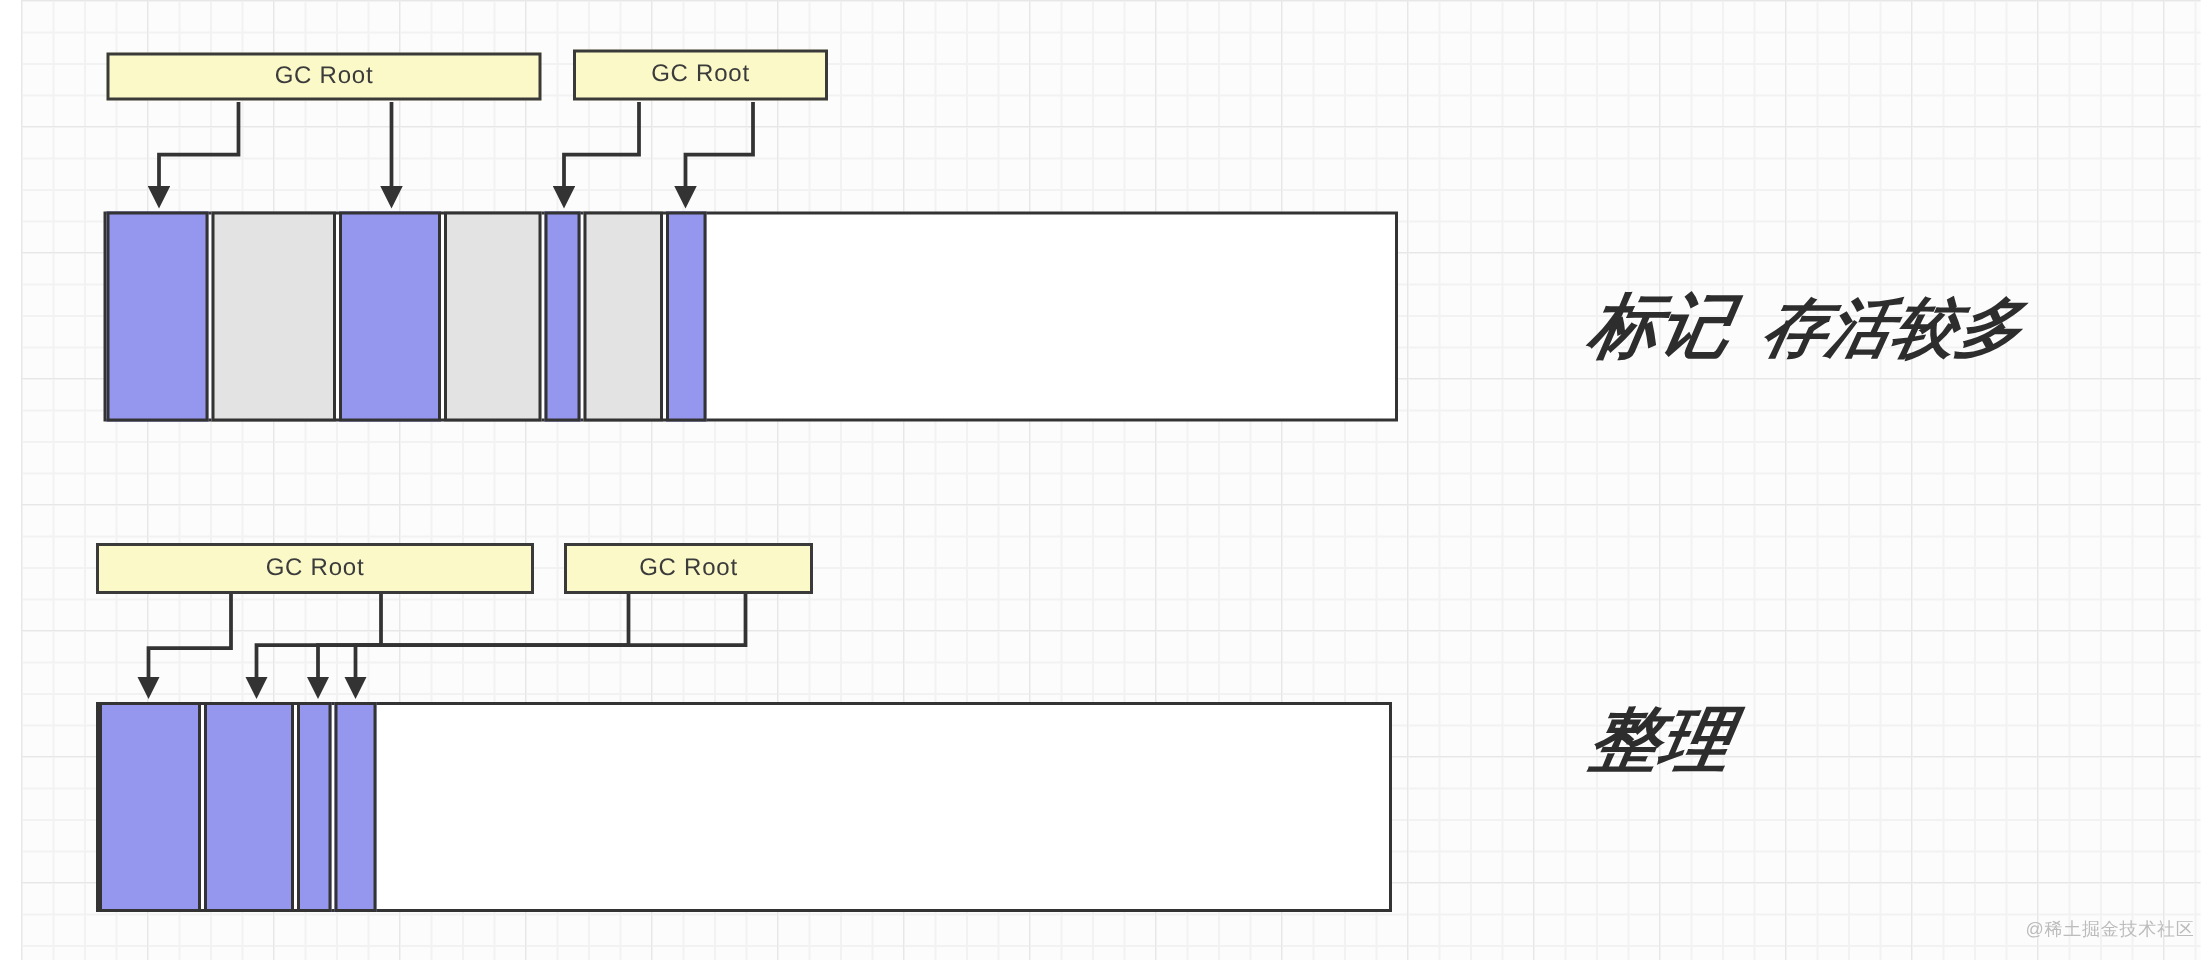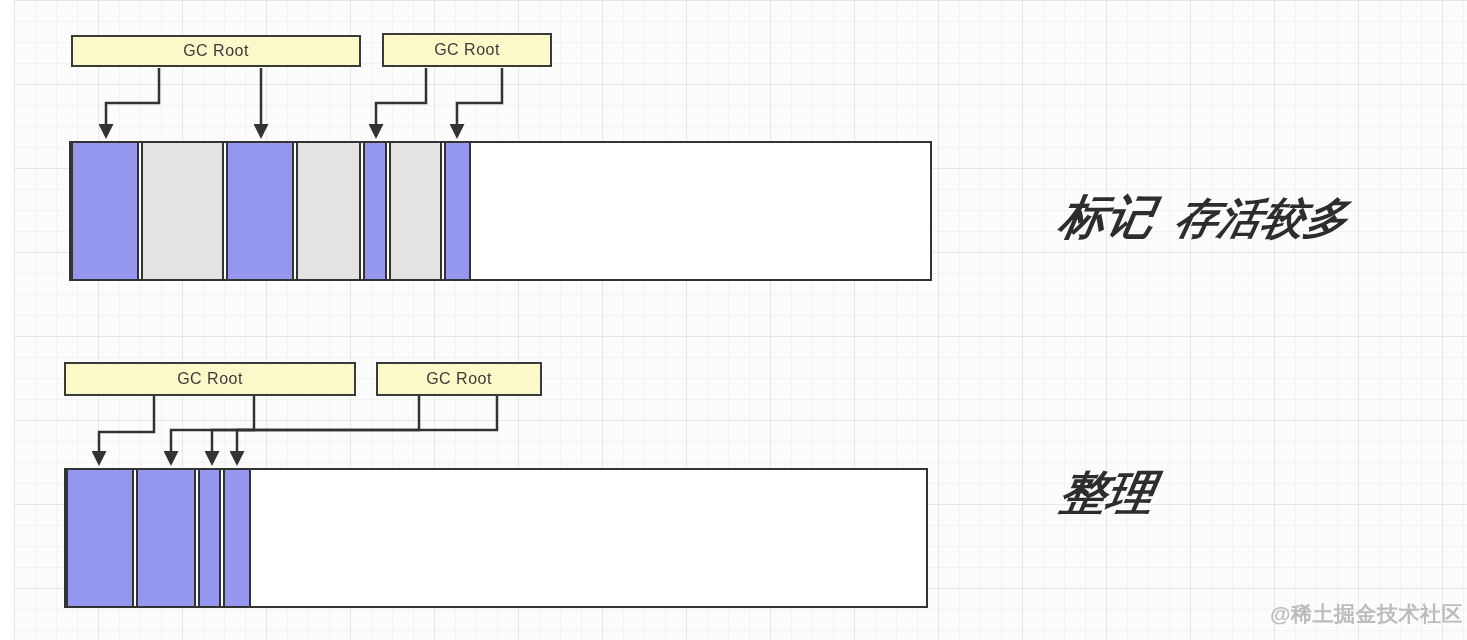--- a/index.html
+++ b/index.html
@@ -37,21 +37,21 @@
     display:flex;align-items:baseline;gap:22px;
   }
   .caption .primary{
     font-size:47px;font-weight:900;transform:skewX(-10deg);
   }
   .caption .secondary{
     font-size:43px;font-weight:700;transform:skewX(-12deg);
   }
   .watermark{
     position:absolute;z-index:4;right:18px;bottom:12px;
-    font-size:21px;color:#bcbcbc;letter-spacing:0.5px;font-weight:bold;
+    font-size:12px;color:#bcbcbc;letter-spacing:0.5px;
   }
 </style>
 </head>
 <body>
 
 <div class="canvas">
 
   <svg class="layer" id="connector-layer" viewBox="0 0 1467 640" xmlns="http://www.w3.org/2000/svg">
     <defs>
       <marker id="arrowhead" viewBox="0 0 10 10" markerWidth="6" markerHeight="6" refX="8" refY="5" orient="auto">

